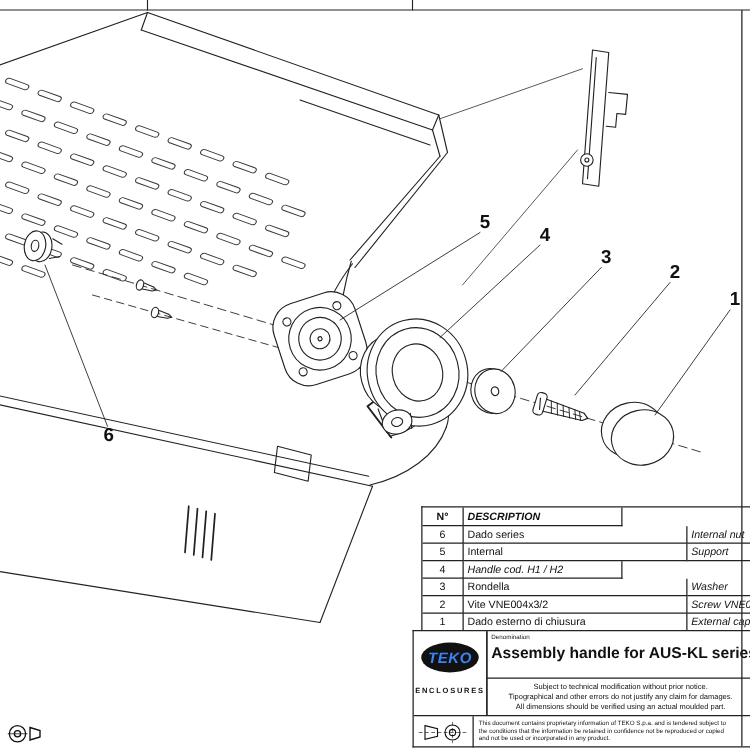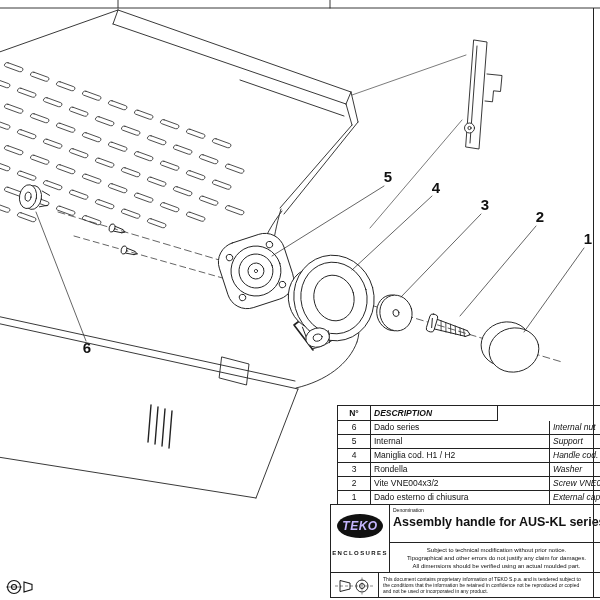--- a/index.html
+++ b/index.html
@@ -16,21 +16,21 @@
         white-space:nowrap;overflow:hidden;height:13px;box-sizing:content-box}
   .c-num{width:26px;text-align:center}
   .c-it{width:172px}
   .c-en{width:120px;font-style:italic}
   .hdr .cell{font-weight:bold;height:14px;line-height:14px}
 
   
   .tb{position:absolute;left:330px;top:504px;width:272px;height:92px;
       border-left:1px solid #222;border-top:1px solid #222;border-bottom:1px solid #222;background:#fff}
   .logo-cell{position:absolute;left:0;top:0;width:58px;height:67px;border-right:1px solid #222}
-  .logo-ellipse{width:46px;height:24px;background:#111;border-radius:50%;color:#c4b5fd;
+  .logo-ellipse{width:46px;height:24px;background:#111;border-radius:50%;color:#3b82f6;
       font-weight:bold;font-style:italic;font-size:12px;display:flex;align-items:center;
       justify-content:center;margin:9px auto 0;letter-spacing:.5px}
   .logo-sub{text-align:center;font-size:6px;font-weight:bold;letter-spacing:1.4px;margin-top:12px}
   .denom-cell{position:absolute;left:58px;top:0;right:0;height:37px;border-bottom:1px solid #222;border-left:1px solid #222}
   .denom-label{font-size:5px;padding:2px 0 0 3px}
   .denom-title{font-size:12.5px;font-weight:bold;white-space:nowrap;padding:2px 0 0 3px}
   .notes-cell{position:absolute;left:58px;top:38px;right:0;height:29px;border-left:1px solid #222;
       font-size:6px;text-align:center;line-height:8px;padding-top:3px;box-sizing:border-box}
   .strip{position:absolute;left:0;top:67px;right:0;height:25px;border-top:1px solid #222;display:flex}
   .sym-box{width:47px;border-right:1px solid #222;display:flex;align-items:center;justify-content:center}
@@ -244,21 +244,20 @@
       <div class="cell c-it">Dado series</div>
       <div class="cell c-en">Internal nut</div>
     </div>
     <div class="row">
       <div class="cell c-num">5</div>
       <div class="cell c-it">Internal</div>
       <div class="cell c-en">Support</div>
     </div>
     <div class="row">
       <div class="cell c-num">4</div>
-      <div class="cell c-it">Maniglia cod. H1 / H2</div>
       <div class="cell c-en">Handle cod. H1 / H2</div>
     </div>
     <div class="row">
       <div class="cell c-num">3</div>
       <div class="cell c-it">Rondella</div>
       <div class="cell c-en">Washer</div>
     </div>
     <div class="row">
       <div class="cell c-num">2</div>
       <div class="cell c-it">Vite VNE004x3/2</div>

